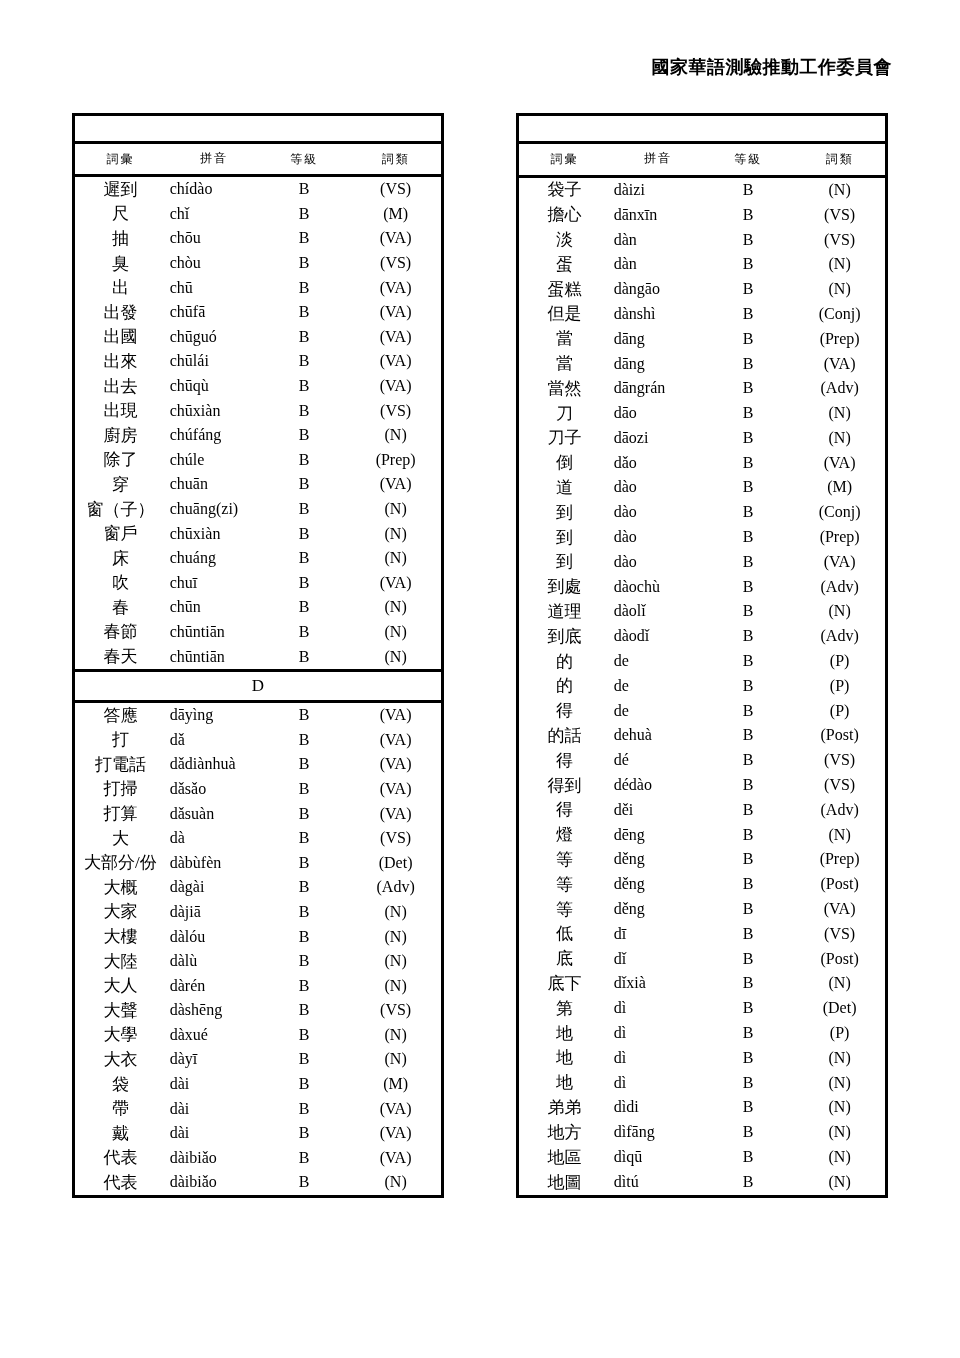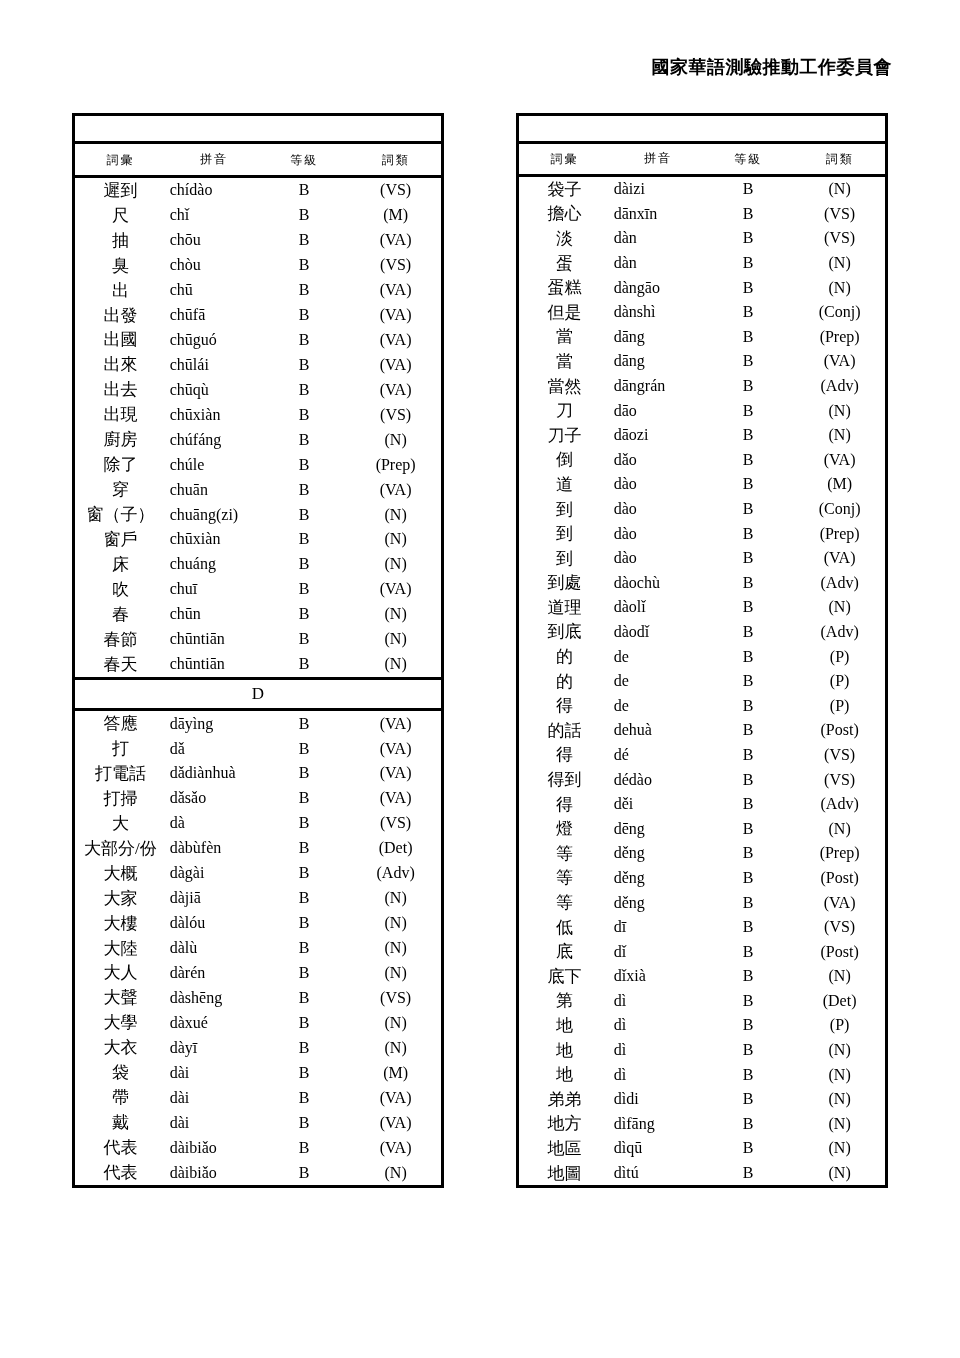--- a/index.html
+++ b/index.html
@@ -275,20 +275,26 @@
           <td class="c-level">B</td>
           <td class="c-pos">(VA)</td>
         </tr>
         <tr class="data-row">
           <td class="c-word">打掃</td>
           <td class="c-pinyin">dǎsǎo</td>
           <td class="c-level">B</td>
           <td class="c-pos">(VA)</td>
         </tr>
         <tr class="data-row">
+          <td class="c-word">打算</td>
+          <td class="c-pinyin">dǎsuàn</td>
+          <td class="c-level">B</td>
+          <td class="c-pos">(VA)</td>
+        </tr>
+        <tr class="data-row">
           <td class="c-word">大</td>
           <td class="c-pinyin">dà</td>
           <td class="c-level">B</td>
           <td class="c-pos">(VS)</td>
         </tr>
         <tr class="data-row">
           <td class="c-word">大部分/份</td>
           <td class="c-pinyin">dàbùfèn</td>
           <td class="c-level">B</td>
           <td class="c-pos">(Det)</td>

